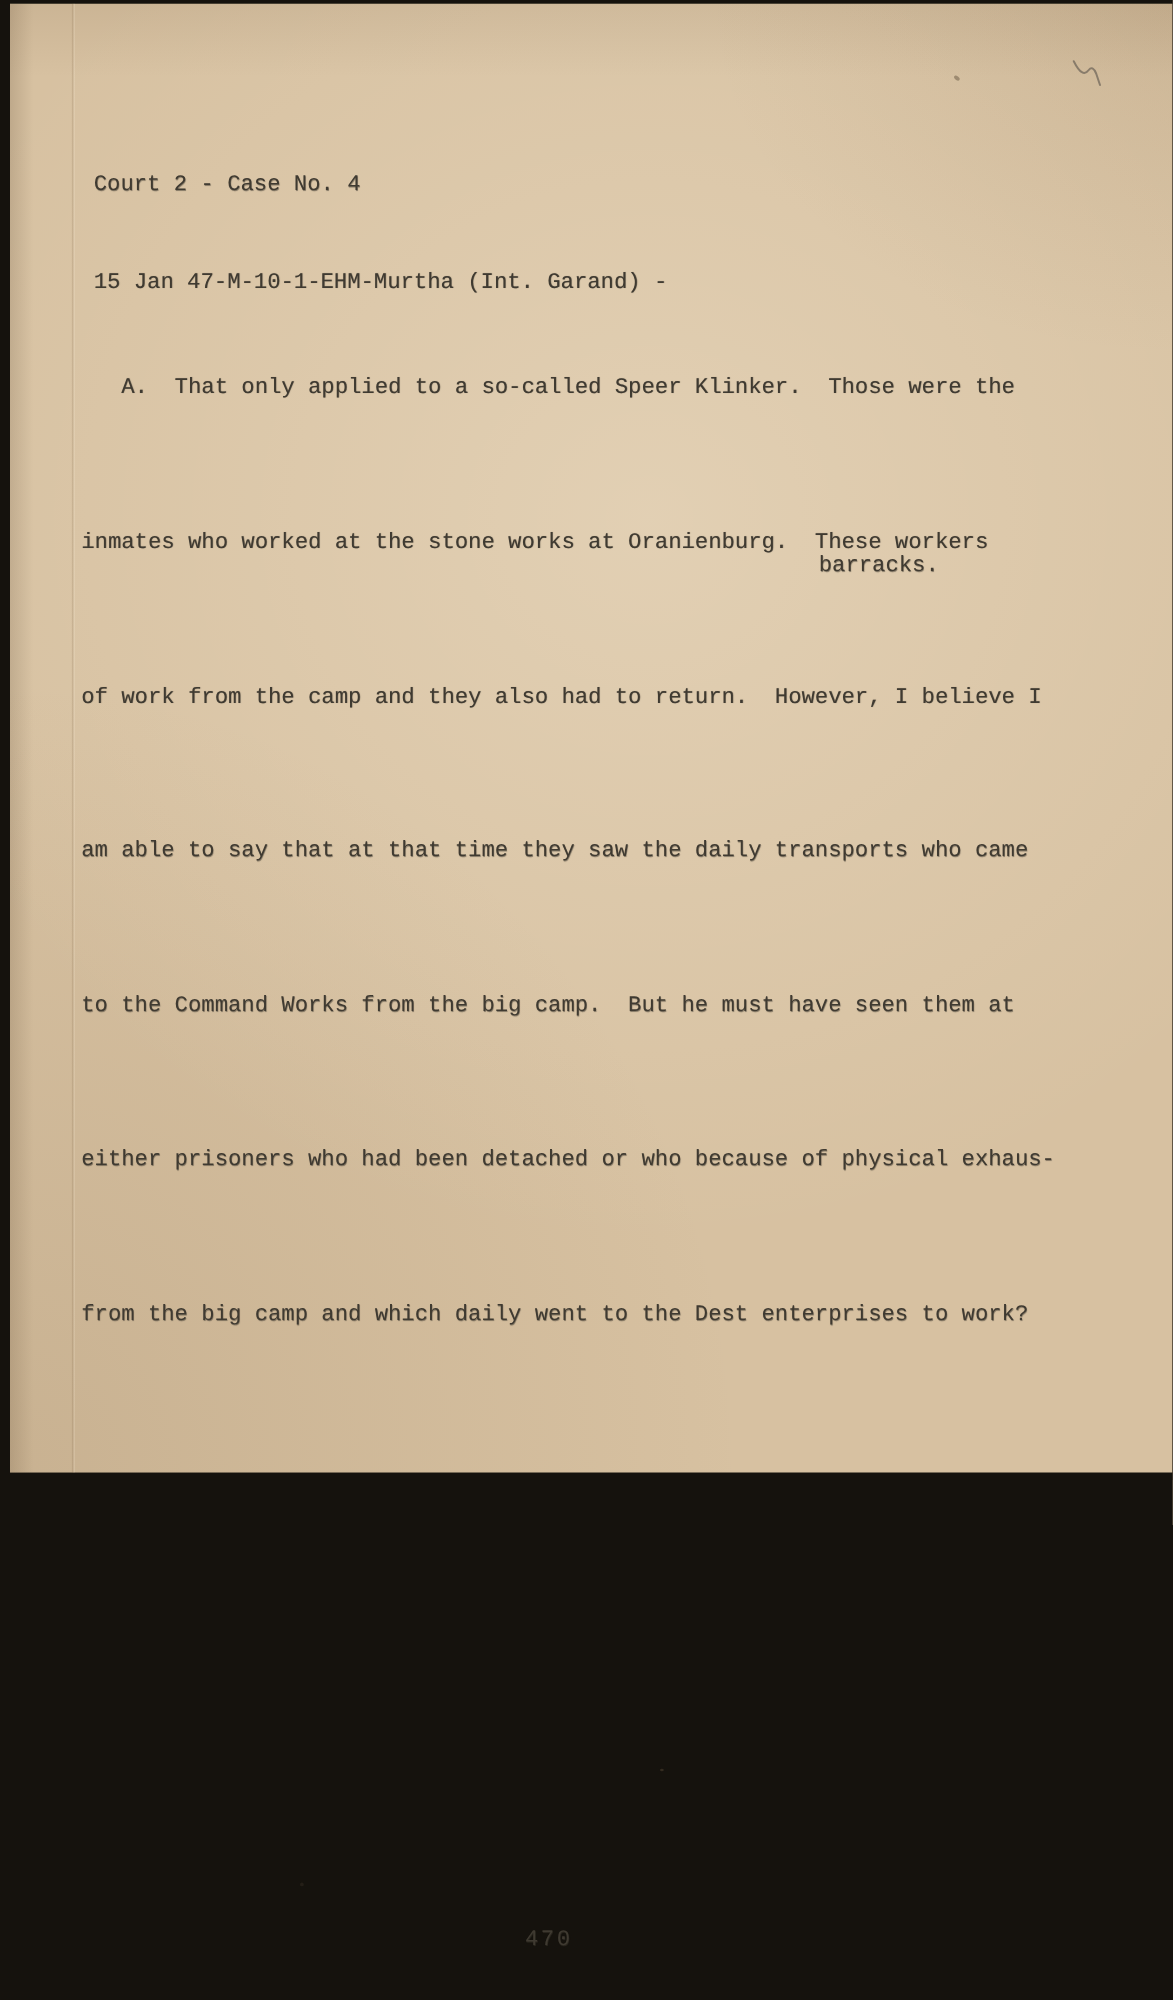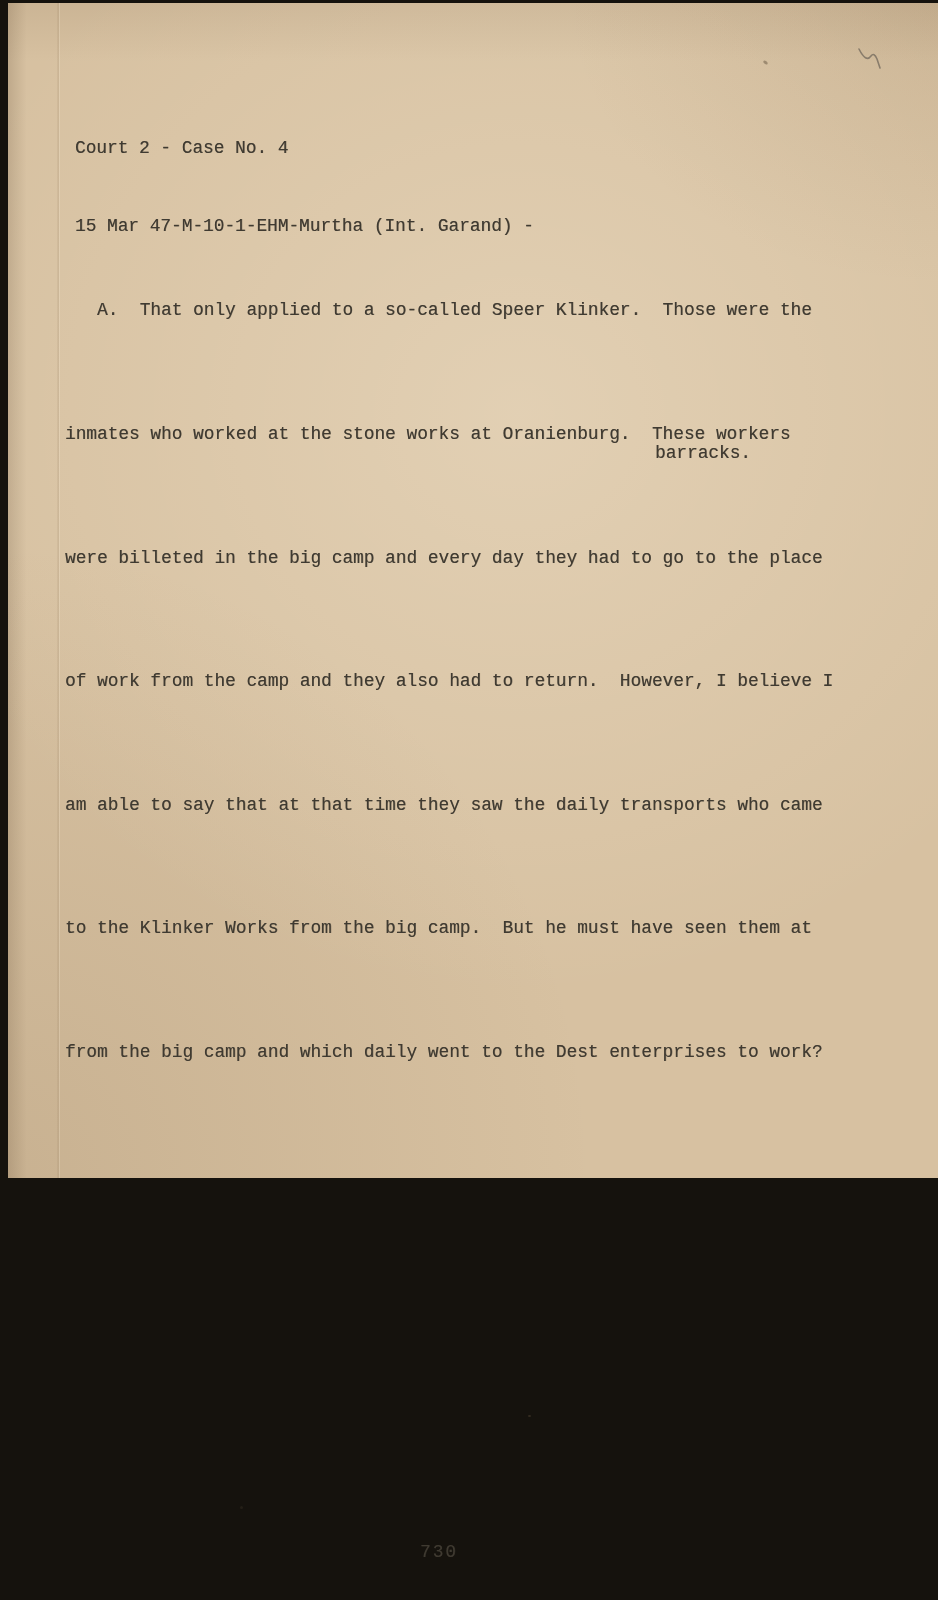--- a/index.html
+++ b/index.html
@@ -98,30 +98,30 @@
     <svg class="pen-mark" width="34" height="34" viewBox="0 0 34 34">
       <path d="M6 6 Q13 20 18 13 Q21 9 24 16 L27 25" fill="none" stroke="#6b6257" stroke-width="1.6" stroke-linecap="round"></path>
     </svg>
 
     <div class="speck s1"></div>
     <div class="speck s2"></div>
     <div class="speck s3"></div>
 
     <div class="header ink">
       <div>Court 2 - Case No. 4</div>
-      <div>15 Mar 47-M-10-1-EHM-Murtha (Int. Garand) -</div>
+      <div>15 Jan 47-M-10-1-EHM-Murtha (Int. Garand) -</div>
     </div>
 
     <div class="bodytext ink">
       <div class="line">   A.  That only applied to a so-called Speer Klinker.  Those were the</div>
       <div class="line">inmates who worked at the stone works at Oranienburg.  These workers</div>
-      <div class="line">were billeted in the big camp and every day they had to go to the place</div>
       <div class="line">of work from the camp and they also had to return.  However, I believe I</div>
       <div class="line">am able to say that at that time they saw the daily transports who came</div>
-      <div class="line">to the Klinker Works from the big camp.  But he must have seen them at</div>
+      <div class="line">to the Command Works from the big camp.  But he must have seen them at</div>
+      <div class="line">either prisoners who had been detached or who because of physical exhaus-</div>
       <div class="line">from the big camp and which daily went to the Dest enterprises to work?</div>
       
       
       
       
       
       
       
       
       
@@ -134,16 +134,16 @@
       
       
       
       
       
       
     </div>
 
     <div class="insert ink">barracks.</div>
 
-    <div class="pagenum ink">730</div>
+    <div class="pagenum ink">470</div>
 
   </div>
 </div>
 
 </body></html>

